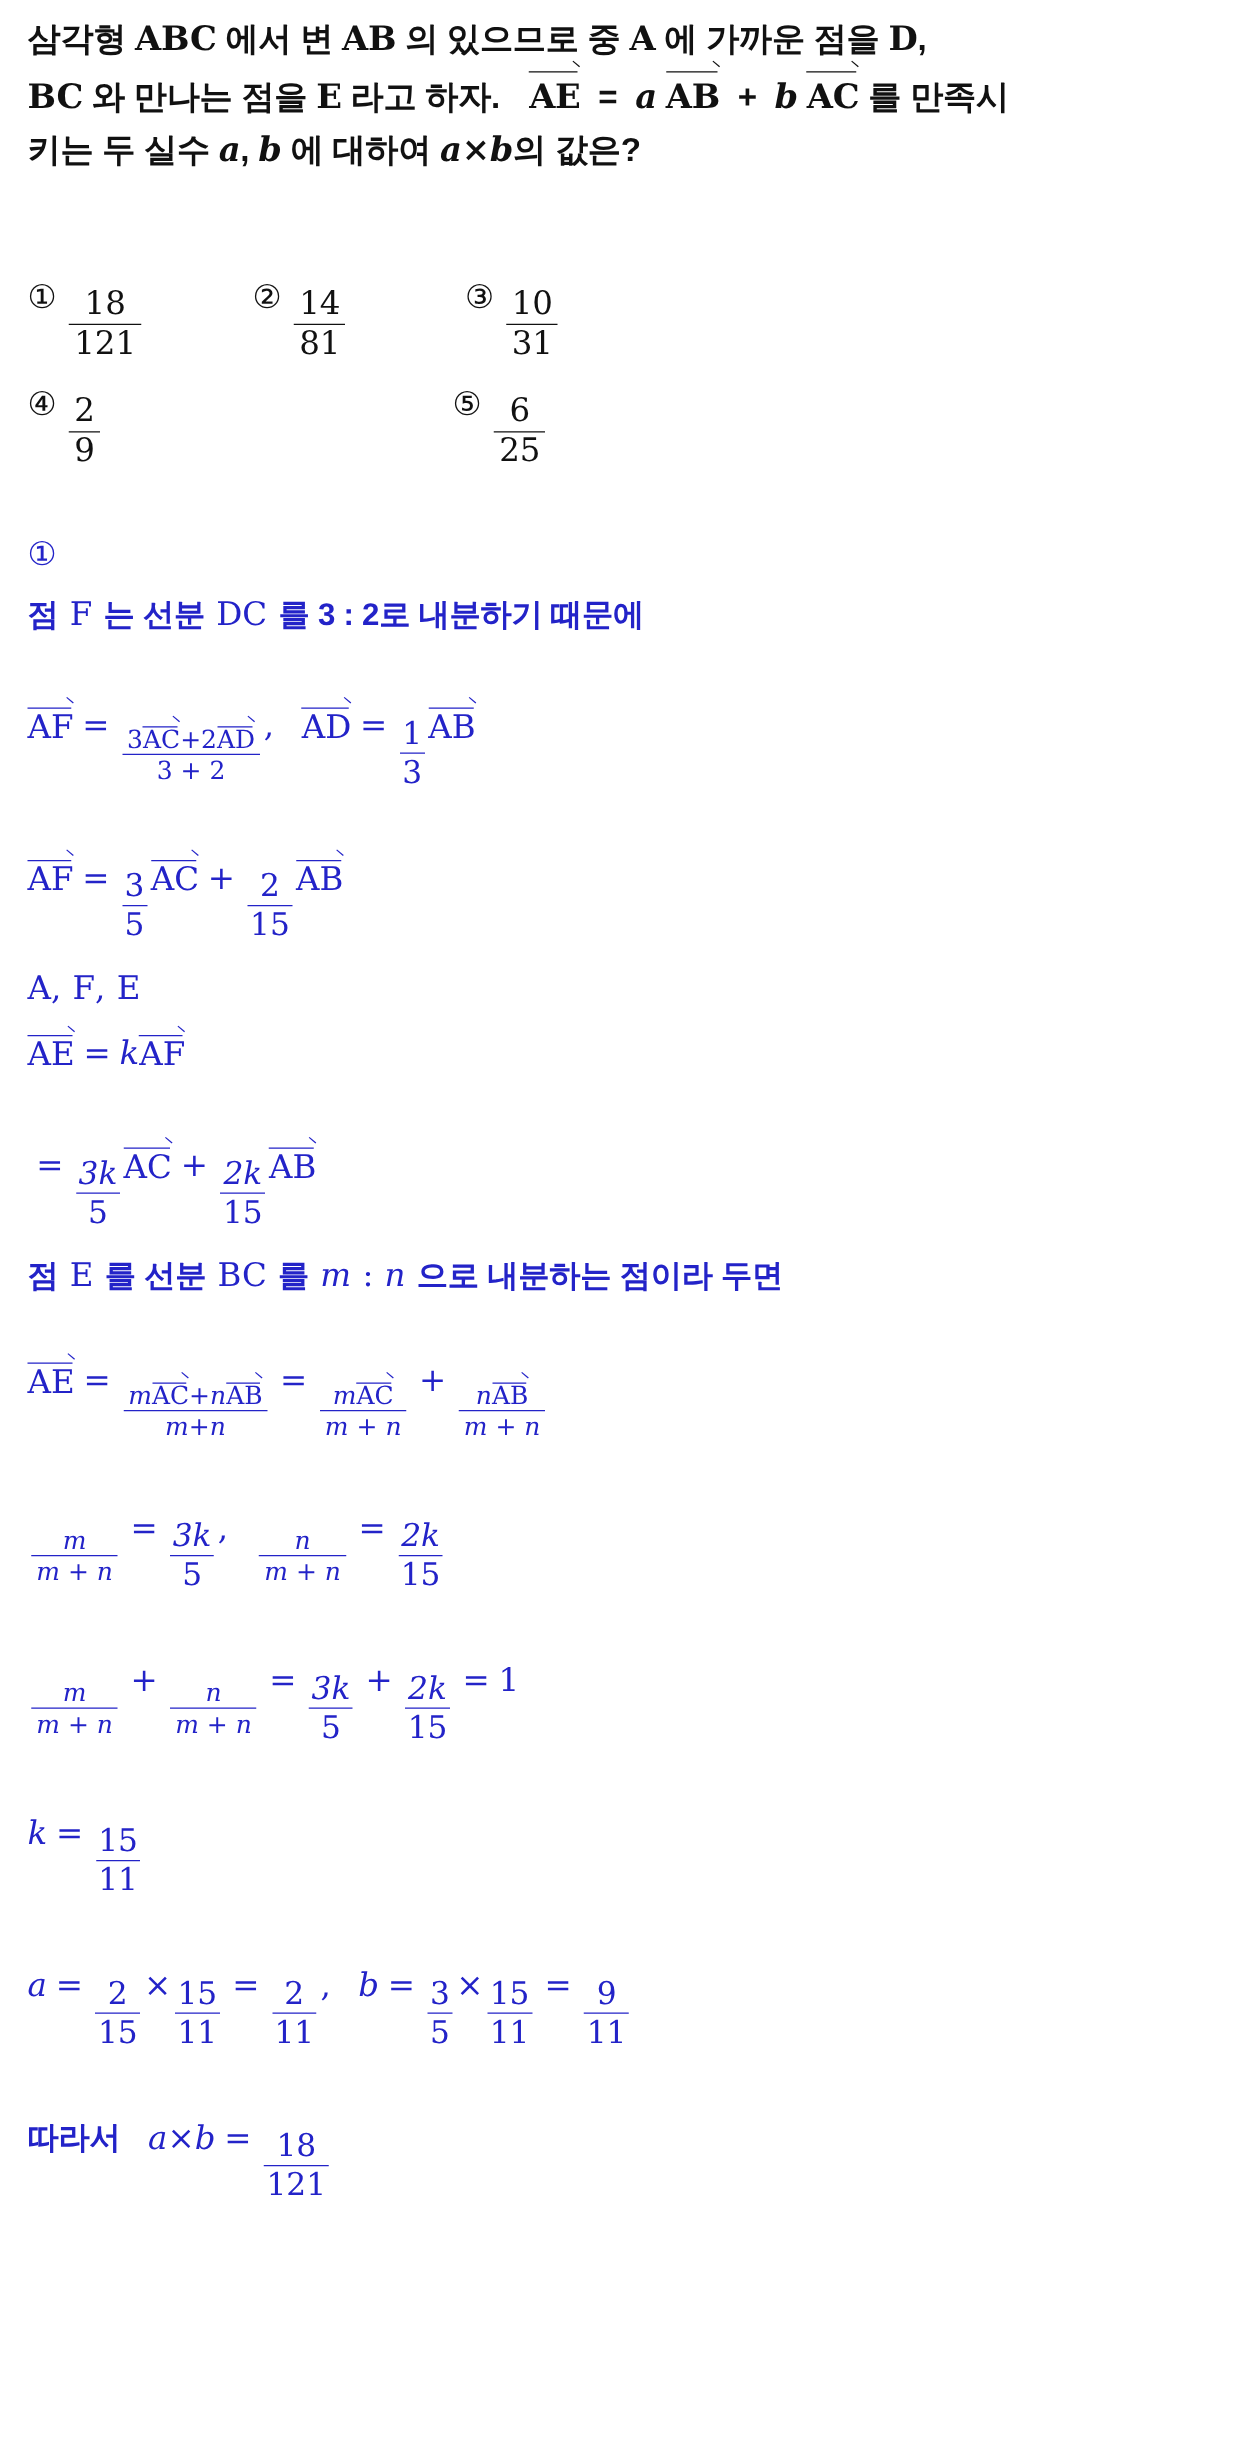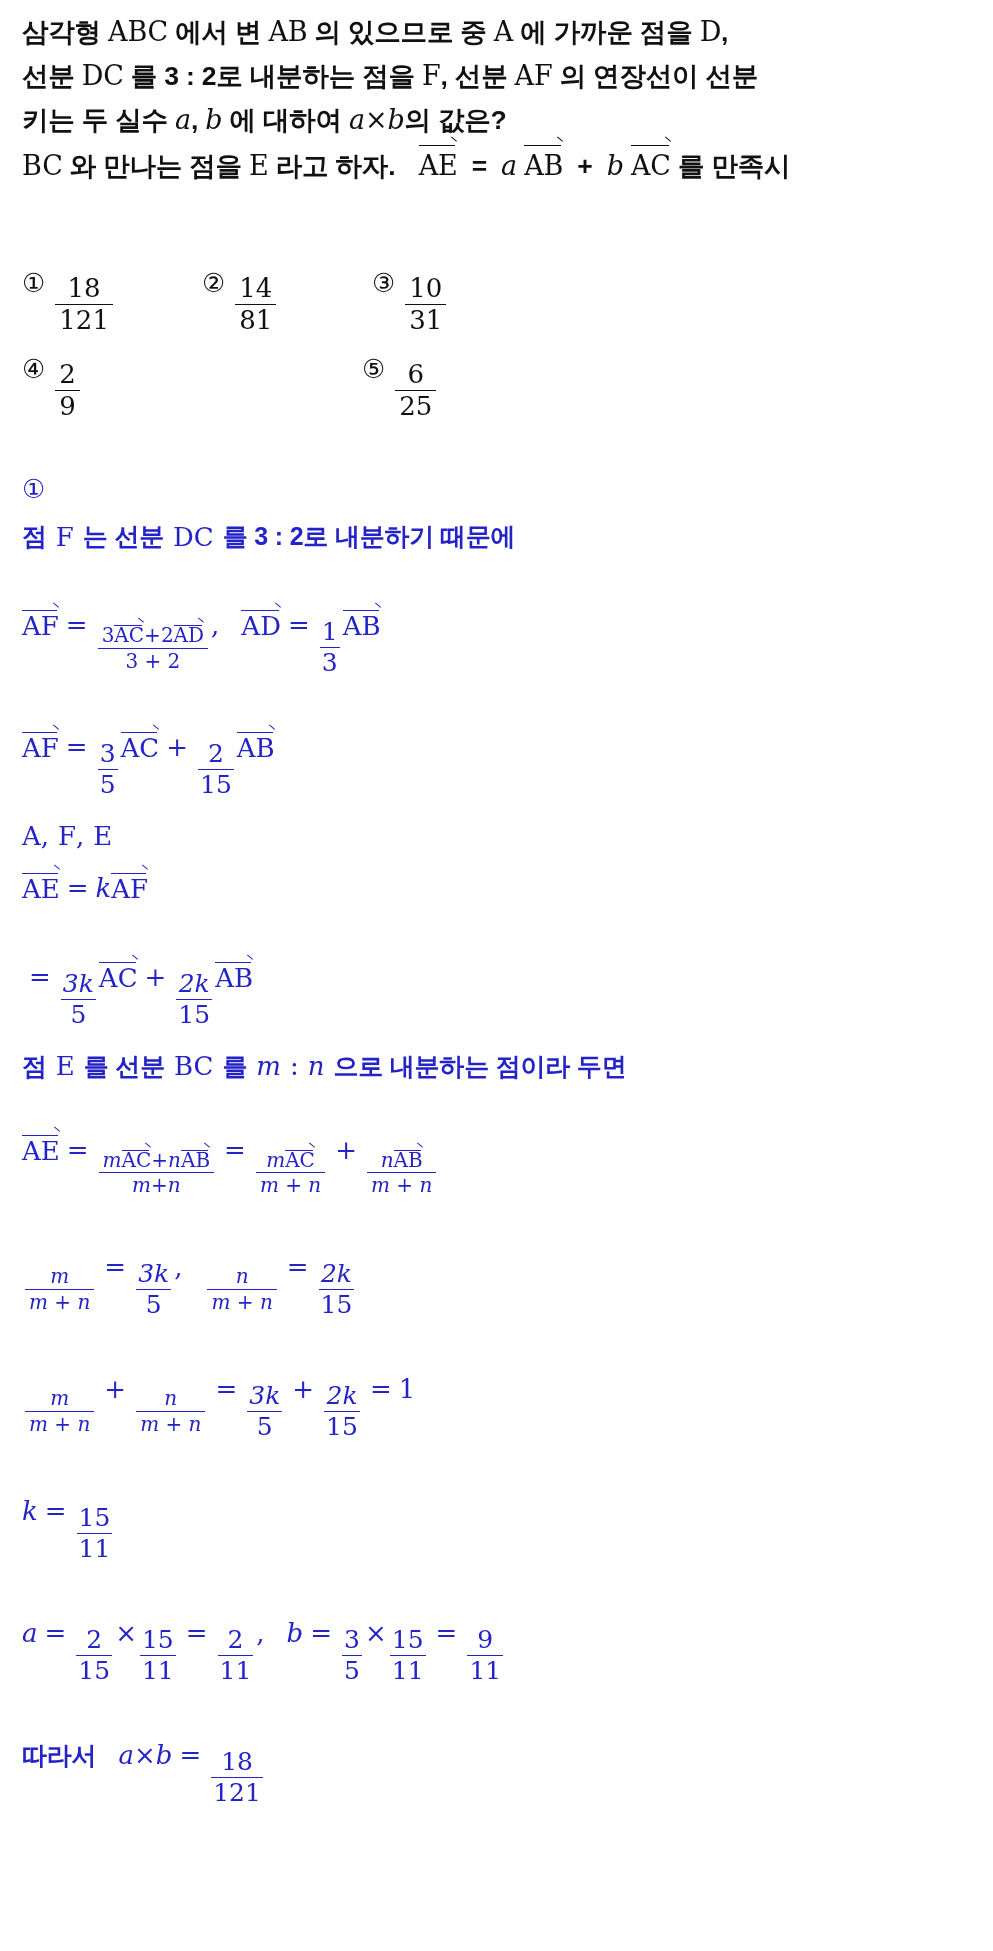--- a/index.html
+++ b/index.html
@@ -87,21 +87,21 @@
   .question {
     font-family: "Liberation Sans", sans-serif;
     font-weight: bold;
     font-size: 26.5px;
     line-height: 1.62;
     color: #111111;
     letter-spacing: -0.2px;
   }
   .question .rom, .question .mono-var {
     font-family: "DejaVu Serif", serif;
-    font-weight: normal;
+    font-weight: bold;
     font-size: 27px;
   }
   .question .mono-var { font-style: italic; }
 
   
   .choices {
     margin-top: 52px;
     font-family: "DejaVu Serif", serif;
     font-size: 27px;
     color: #111111;
@@ -168,51 +168,43 @@
       <span>삼각형</span>
       <span class="rom">ABC</span>
       <span>에서 변</span>
       <span class="rom">AB</span>
       <span>의 있으므로 중</span>
       <span class="rom">A</span>
       <span>에 가까운 점을</span>
       <span class="rom">D</span><span>,</span>
     </div>
 
-    <div>
-      <span>선분</span>
-      <span class="rom">DC</span>
-      <span>를 3 : 2로 내분하는 점을</span>
-      <span class="rom">F</span><span>, 선분</span>
-      <span class="rom">AF</span>
-      <span>의 연장선이 선분</span>
-    </div>
-
-    <div>
-      <span>키는 두 실수</span>
-      <span class="mono-var">a</span><span>,</span>
-      <span class="mono-var">b</span>
-      <span>에 대하여</span>
-      <span class="mono-var">a</span><span class="rom">×</span><span class="mono-var">b</span><span>의 값은?</span>
-    </div>
 
     <div>
       <span class="rom">BC</span>
       <span>와 만나는 점을</span>
       <span class="rom">E</span>
       <span>라고 하자.</span>
       <span class="sp"></span>
       <span class="vec rom"><span class="vbar"></span><span>AE</span></span>
       <span class="eq">=</span>
       <span class="mono-var">a</span>
       <span class="vec rom"><span class="vbar"></span><span>AB</span></span>
       <span class="eq">+</span>
       <span class="mono-var">b</span>
       <span class="vec rom"><span class="vbar"></span><span>AC</span></span>
       <span>를 만족시</span>
+    </div>
+
+    <div>
+      <span>키는 두 실수</span>
+      <span class="mono-var">a</span><span>,</span>
+      <span class="mono-var">b</span>
+      <span>에 대하여</span>
+      <span class="mono-var">a</span><span class="rom">×</span><span class="mono-var">b</span><span>의 값은?</span>
     </div>
   </div>
 
   <div class="choices">
     <div class="choice-row">
       <div class="choice" style="width:180px;">
         <span class="circled">①</span>
         <span class="frac">
           <span class="num">18</span>
           <span class="den">121</span>

